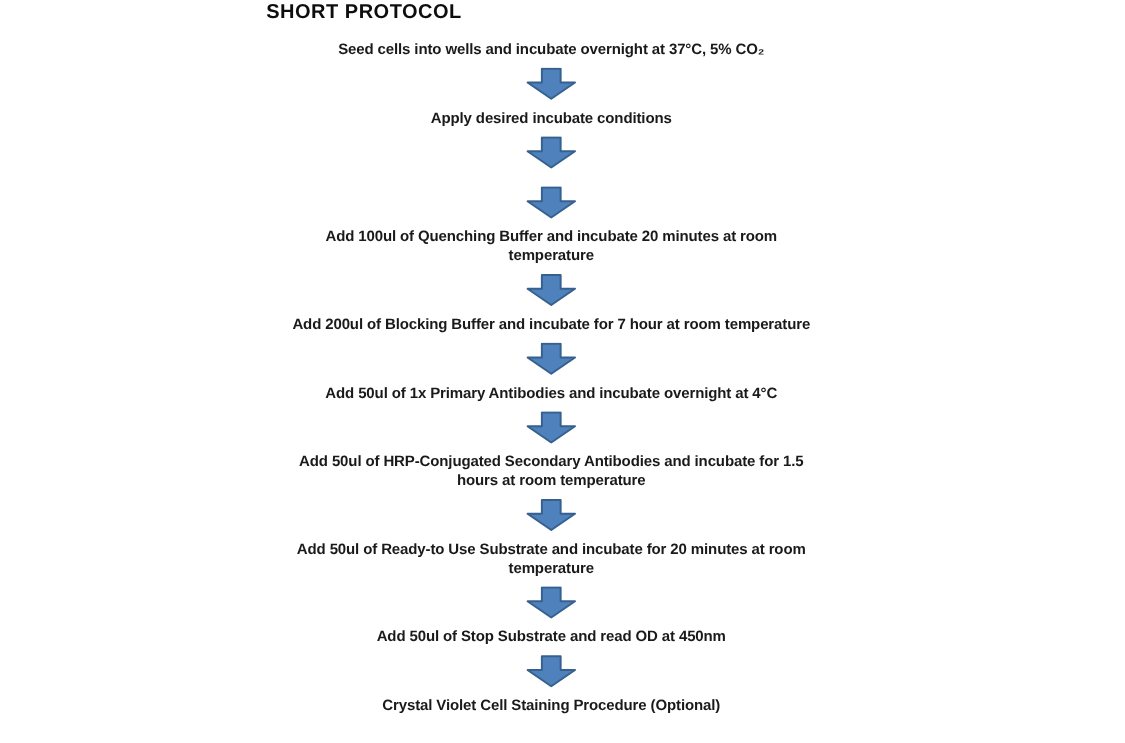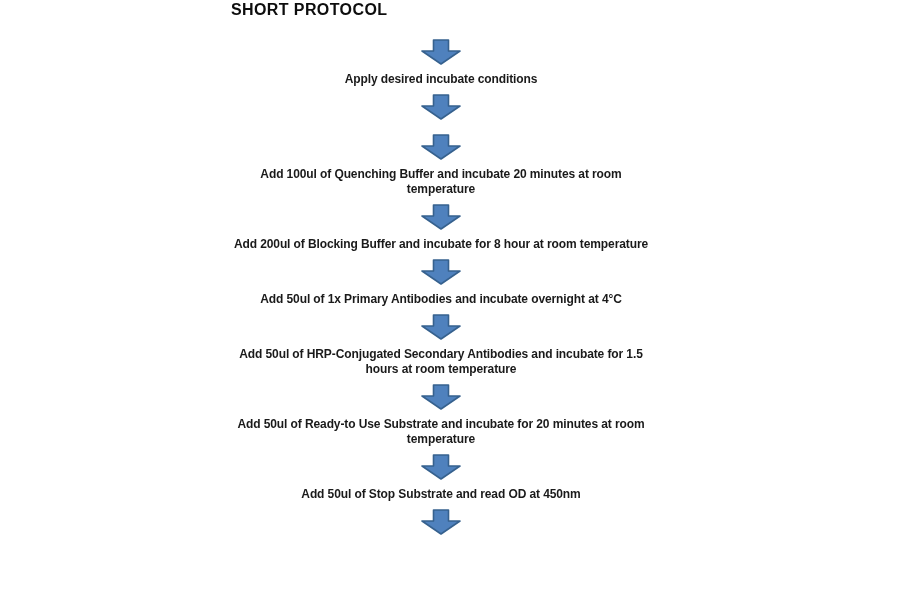--- a/index.html
+++ b/index.html
@@ -15,21 +15,21 @@
   body {
     width: 900px;
     height: 594px;
     background: var(--bg);
     font-family: "Liberation Sans", sans-serif;
     position: relative;
     overflow: hidden;
   }
   .title {
     position: absolute;
-    left: 231px;
+    left: 213px;
     top: 1px;
     margin: 0;
     font-size: 16px;
     font-weight: bold;
     color: #0d0d0d;
     letter-spacing: 0.4px;
   }
   .flow {
     position: absolute;
     left: 181px;
@@ -56,20 +56,21 @@
   .arrow svg {
     display: block;
   }
 </style>
 </head>
 <body>
 
 <div class="page">
   <h1 class="title">SHORT PROTOCOL</h1>
   <div class="flow" id="flow">
+      <div class="step">Seed cells into wells and incubate overnight at 37°C, 5% CO₂</div>
       <div class="arrow">
         <svg width="40" height="26" viewBox="0 0 40 26">
           <polygon points="12.5,1 27.5,1 27.5,12 39,12 20,25 1,12 12.5,12" fill="var(--arrow-fill)" stroke="var(--arrow-border)" stroke-width="1.6" stroke-linejoin="round"></polygon>
         </svg>
       </div>
       <div class="step">Apply desired incubate conditions</div>
       <div class="arrow">
         <svg width="40" height="26" viewBox="0 0 40 26">
           <polygon points="12.5,1 27.5,1 27.5,12 39,12 20,25 1,12 12.5,12" fill="var(--arrow-fill)" stroke="var(--arrow-border)" stroke-width="1.6" stroke-linejoin="round"></polygon>
         </svg>
@@ -79,21 +80,21 @@
           <polygon points="12.5,1 27.5,1 27.5,12 39,12 20,25 1,12 12.5,12" fill="var(--arrow-fill)" stroke="var(--arrow-border)" stroke-width="1.6" stroke-linejoin="round"></polygon>
         </svg>
       </div>
       <div class="step">Add 100ul of Quenching Buffer and incubate 20 minutes at room
 temperature</div>
       <div class="arrow">
         <svg width="40" height="26" viewBox="0 0 40 26">
           <polygon points="12.5,1 27.5,1 27.5,12 39,12 20,25 1,12 12.5,12" fill="var(--arrow-fill)" stroke="var(--arrow-border)" stroke-width="1.6" stroke-linejoin="round"></polygon>
         </svg>
       </div>
-      <div class="step">Add 200ul of Blocking Buffer and incubate for 8 hour at room temperature</div>
+      <div class="step">Add 200ul of Blocking Buffer and incubate for 7 hour at room temperature</div>
       <div class="arrow">
         <svg width="40" height="26" viewBox="0 0 40 26">
           <polygon points="12.5,1 27.5,1 27.5,12 39,12 20,25 1,12 12.5,12" fill="var(--arrow-fill)" stroke="var(--arrow-border)" stroke-width="1.6" stroke-linejoin="round"></polygon>
         </svg>
       </div>
       <div class="step">Add 50ul of 1x Primary Antibodies and incubate overnight at 4°C</div>
       <div class="arrow">
         <svg width="40" height="26" viewBox="0 0 40 26">
           <polygon points="12.5,1 27.5,1 27.5,12 39,12 20,25 1,12 12.5,12" fill="var(--arrow-fill)" stroke="var(--arrow-border)" stroke-width="1.6" stroke-linejoin="round"></polygon>
         </svg>
@@ -111,14 +112,15 @@
         <svg width="40" height="26" viewBox="0 0 40 26">
           <polygon points="12.5,1 27.5,1 27.5,12 39,12 20,25 1,12 12.5,12" fill="var(--arrow-fill)" stroke="var(--arrow-border)" stroke-width="1.6" stroke-linejoin="round"></polygon>
         </svg>
       </div>
       <div class="step">Add 50ul of Stop Substrate and read OD at 450nm</div>
       <div class="arrow">
         <svg width="40" height="26" viewBox="0 0 40 26">
           <polygon points="12.5,1 27.5,1 27.5,12 39,12 20,25 1,12 12.5,12" fill="var(--arrow-fill)" stroke="var(--arrow-border)" stroke-width="1.6" stroke-linejoin="round"></polygon>
         </svg>
       </div>
+      <div class="step">Crystal Violet Cell Staining Procedure (Optional)</div>
     </div>
 </div>
 
 </body></html>

